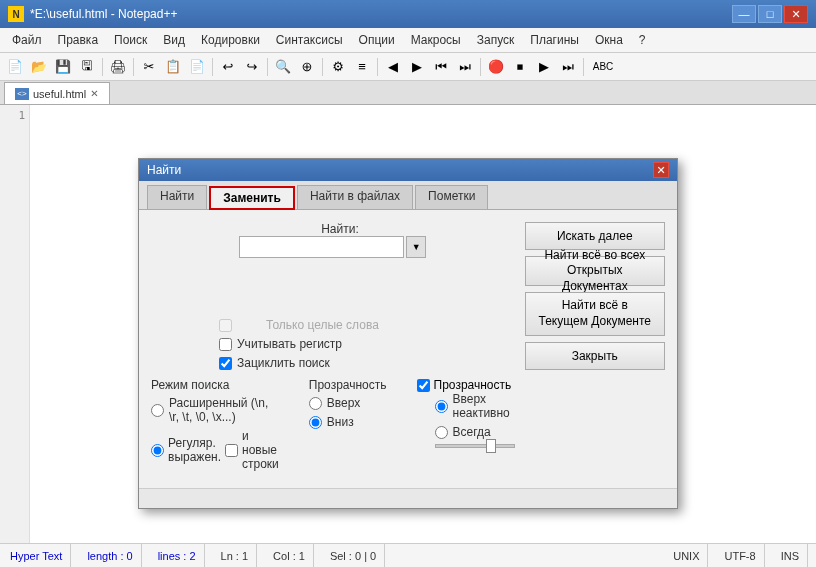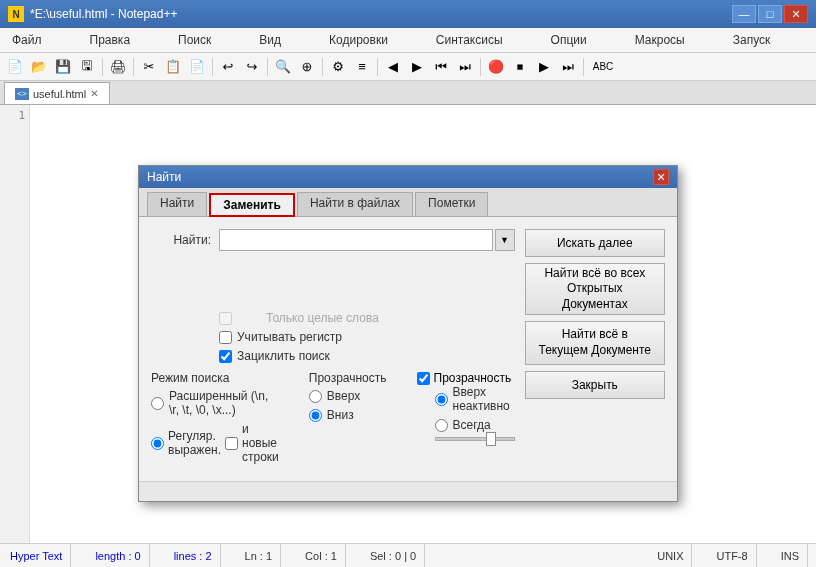--- a/index.html
+++ b/index.html
@@ -57,21 +57,20 @@
     .title-btn.close { background: #c0392b; border-color: #e74c3c; }
 
     
     .menu-bar {
       background: #f5f5f5;
       border-bottom: 1px solid #ccc;
       height: 22px;
       display: flex;
       align-items: center;
       padding: 12px 4px;
-      gap: 32px;
     }
     .menu-item {
       padding: 2px 8px;
       font-size: 12px;
       color: #333;
       cursor: pointer;
     }
 
     
     .toolbar {
@@ -162,21 +161,21 @@
     
     .status-bar {
       height: 24px;
       background: #f5f5f5;
       border-top: 1px solid #ccc;
       display: flex;
       align-items: center;
       padding: 0 8px;
       font-size: 11px;
       color: #0000cc;
-      gap: 16px;
+      gap: 8px;
       position: absolute;
       bottom: 0;
       left: 0;
       right: 0;
     }
     .status-section {
       padding: 0 8px;
       border-right: 1px solid #ccc;
       height: 100%;
       display: flex;
@@ -271,20 +270,21 @@
       width: 150px;
       display: flex;
       flex-direction: column;
       gap: 6px;
     }
 
     .form-row {
       display: flex;
       align-items: center;
       margin-bottom: 8px;
+      flex-direction: column;
     }
     .form-label {
       width: 60px;
       text-align: right;
       margin-right: 8px;
       font-size: 12px;
       color: #333;
     }
     .form-input-wrap {
       display: flex;
@@ -544,21 +544,21 @@
                 <div class="slider-track" style="width:80px;height:4px;background:#ccc;border:1px solid #aaa;position:relative;">
                   <div class="slider-thumb" style="width:10px;height:14px;background:white;border:1px solid #888;position:absolute;top:-6px;left:65%;"></div>
                 </div>
               </div>
             </div>
           </div>
         </div>
 
         <div class="dialog-right">
           <button class="dialog-btn" style="width:100%;">Искать далее</button>
-          <button class="dialog-btn" style="width:100%;height:52px;white-space:pre-line;line-height:1.3;">Найти всё во всех
+          <button class="dialog-btn" style="width:100%;height:30px;white-space:pre-line;line-height:1.3;">Найти всё во всех
 Открытых Документах</button>
           <button class="dialog-btn" style="width:100%;height:44px;white-space:pre-line;line-height:1.3;">Найти всё в
 Текущем Документе</button>
           <button class="dialog-btn" style="width:100%;">Закрыть</button>
         </div>
       </div>
 
       <div class="dialog-bottom"></div>
     </div>
   </div>

